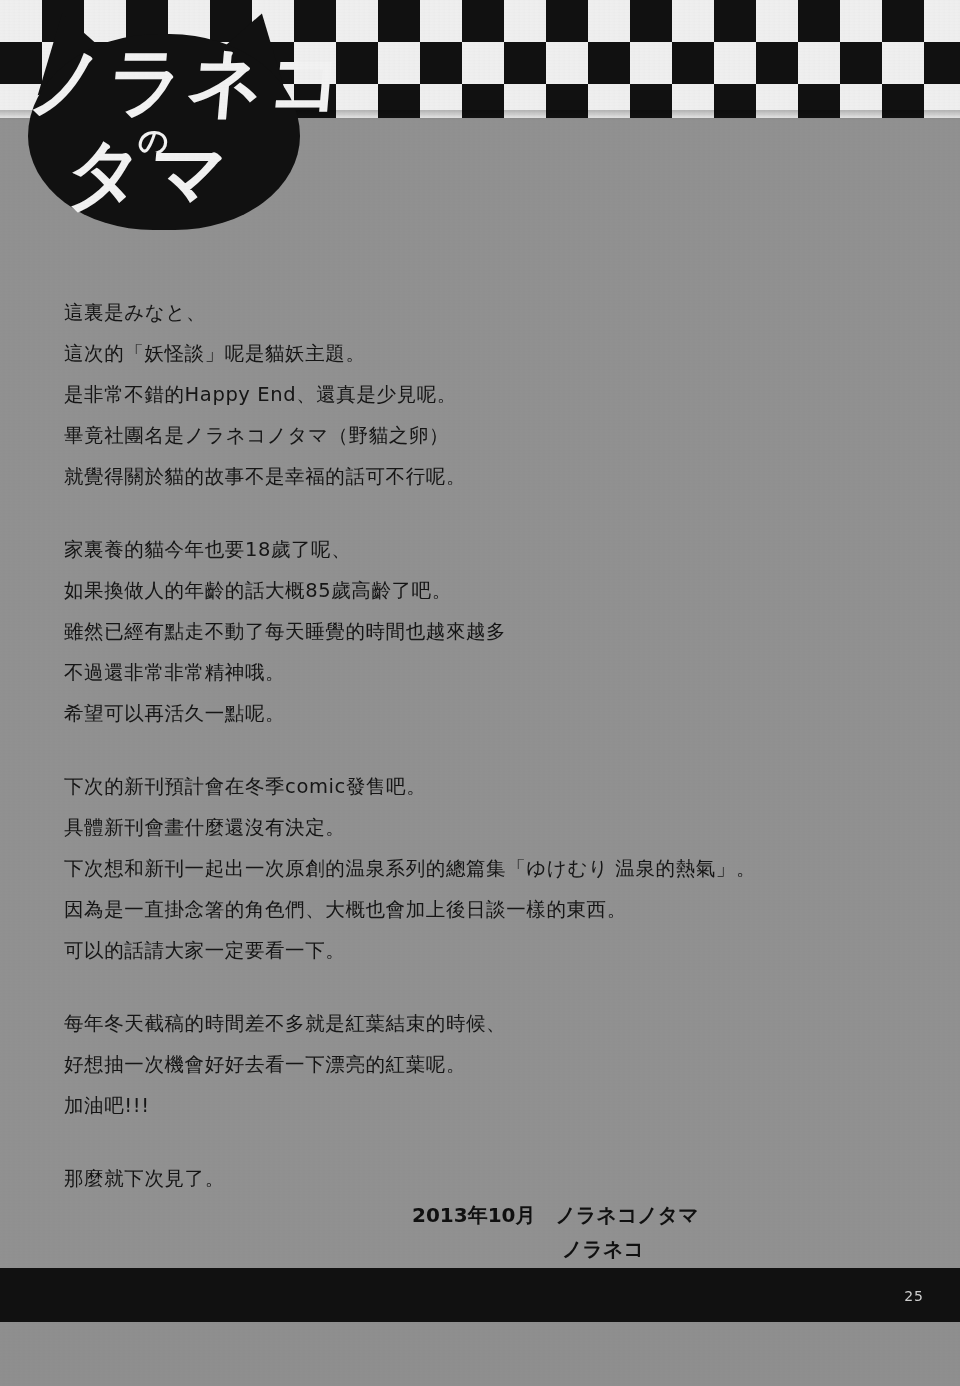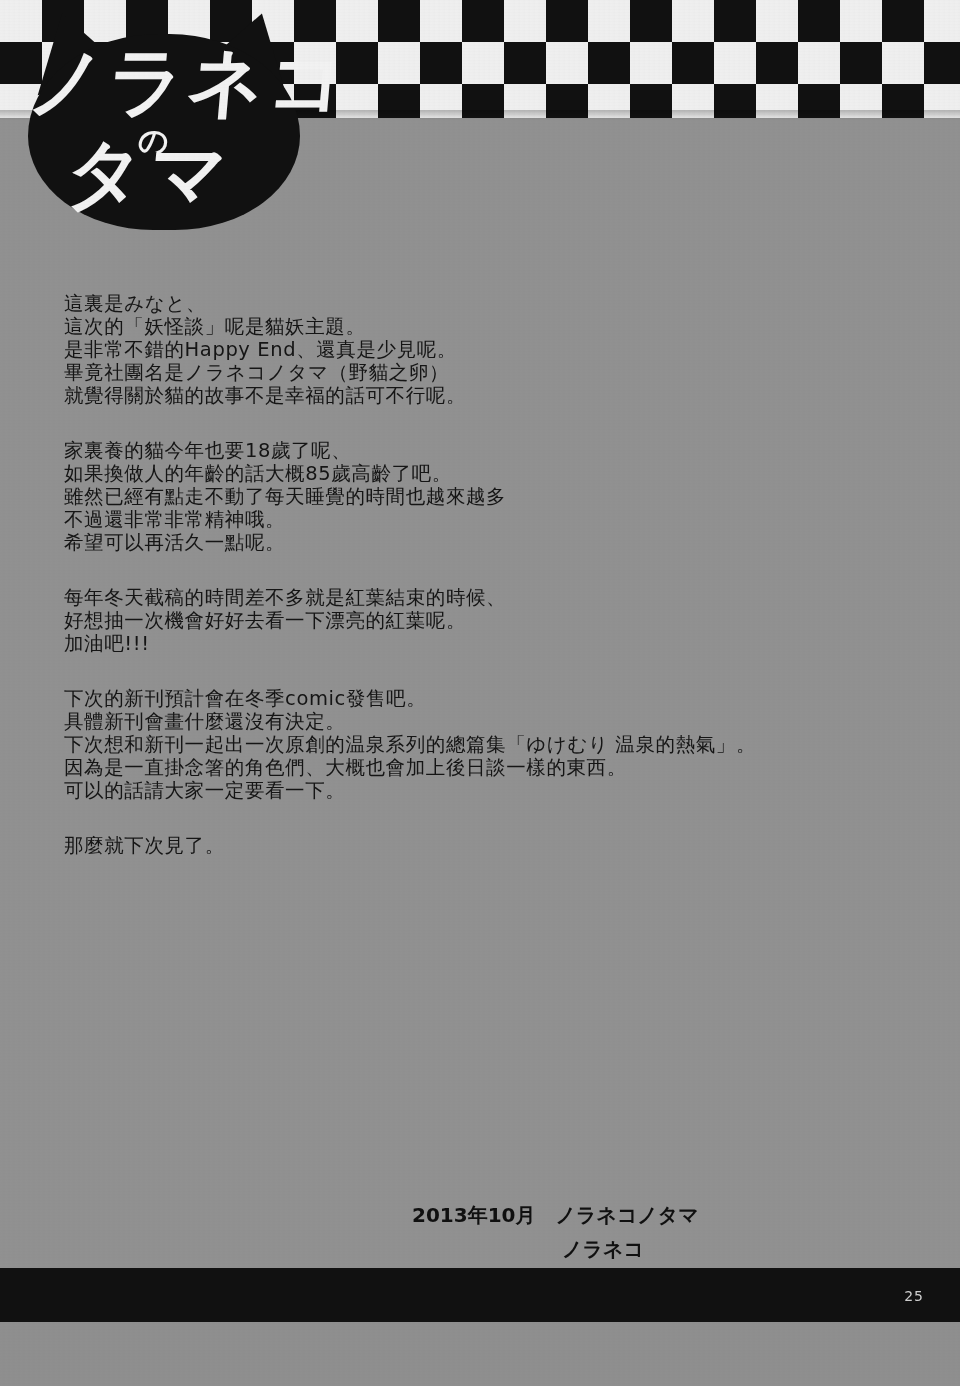--- a/index.html
+++ b/index.html
@@ -128,21 +128,21 @@
 
   
   #afterword {
     position: absolute;
     left: 64px;
     top: 292px;
     width: 850px;
     color: #151515;
     font-family: "DejaVu Sans", sans-serif;
     font-size: 19.5px;
-    line-height: 23px;
+    line-height: 41px;
     letter-spacing: 0.6px;
   }
   #afterword .para {
     margin: 0 0 32px 0;
     white-space: pre-line;
   }
   #afterword .para:last-child { margin-bottom: 16px; }
 
   
   #signature {
@@ -212,28 +212,28 @@
     <p class="para">這裏是みなと、
 這次的「妖怪談」呢是貓妖主題。
 是非常不錯的Happy End、還真是少見呢。
 畢竟社團名是ノラネコノタマ（野貓之卵）
 就覺得關於貓的故事不是幸福的話可不行呢。</p>
     <p class="para">家裏養的貓今年也要18歲了呢、
 如果換做人的年齡的話大概85歲高齡了吧。
 雖然已經有點走不動了每天睡覺的時間也越來越多
 不過還非常非常精神哦。
 希望可以再活久一點呢。</p>
-    <p class="para">每年冬天截稿的時間差不多就是紅葉結束的時候、
-好想抽一次機會好好去看一下漂亮的紅葉呢。
-加油吧!!!</p>
     <p class="para">下次的新刊預計會在冬季comic發售吧。
 具體新刊會畫什麼還沒有決定。
 下次想和新刊一起出一次原創的温泉系列的總篇集「ゆけむり 温泉的熱氣」。
 因為是一直掛念箸的角色們、大概也會加上後日談一樣的東西。
 可以的話請大家一定要看一下。</p>
+    <p class="para">每年冬天截稿的時間差不多就是紅葉結束的時候、
+好想抽一次機會好好去看一下漂亮的紅葉呢。
+加油吧!!!</p>
     <p class="para">那麼就下次見了。</p>
   </div>
 
   <div id="signature">
     <div class="sig-line-1">2013年10月　ノラネコノタマ</div>
     <div class="sig-line-2">ノラネコ</div>
   </div>
 
   <div id="bottom-bar"></div>
   <div id="page-number">25</div>

